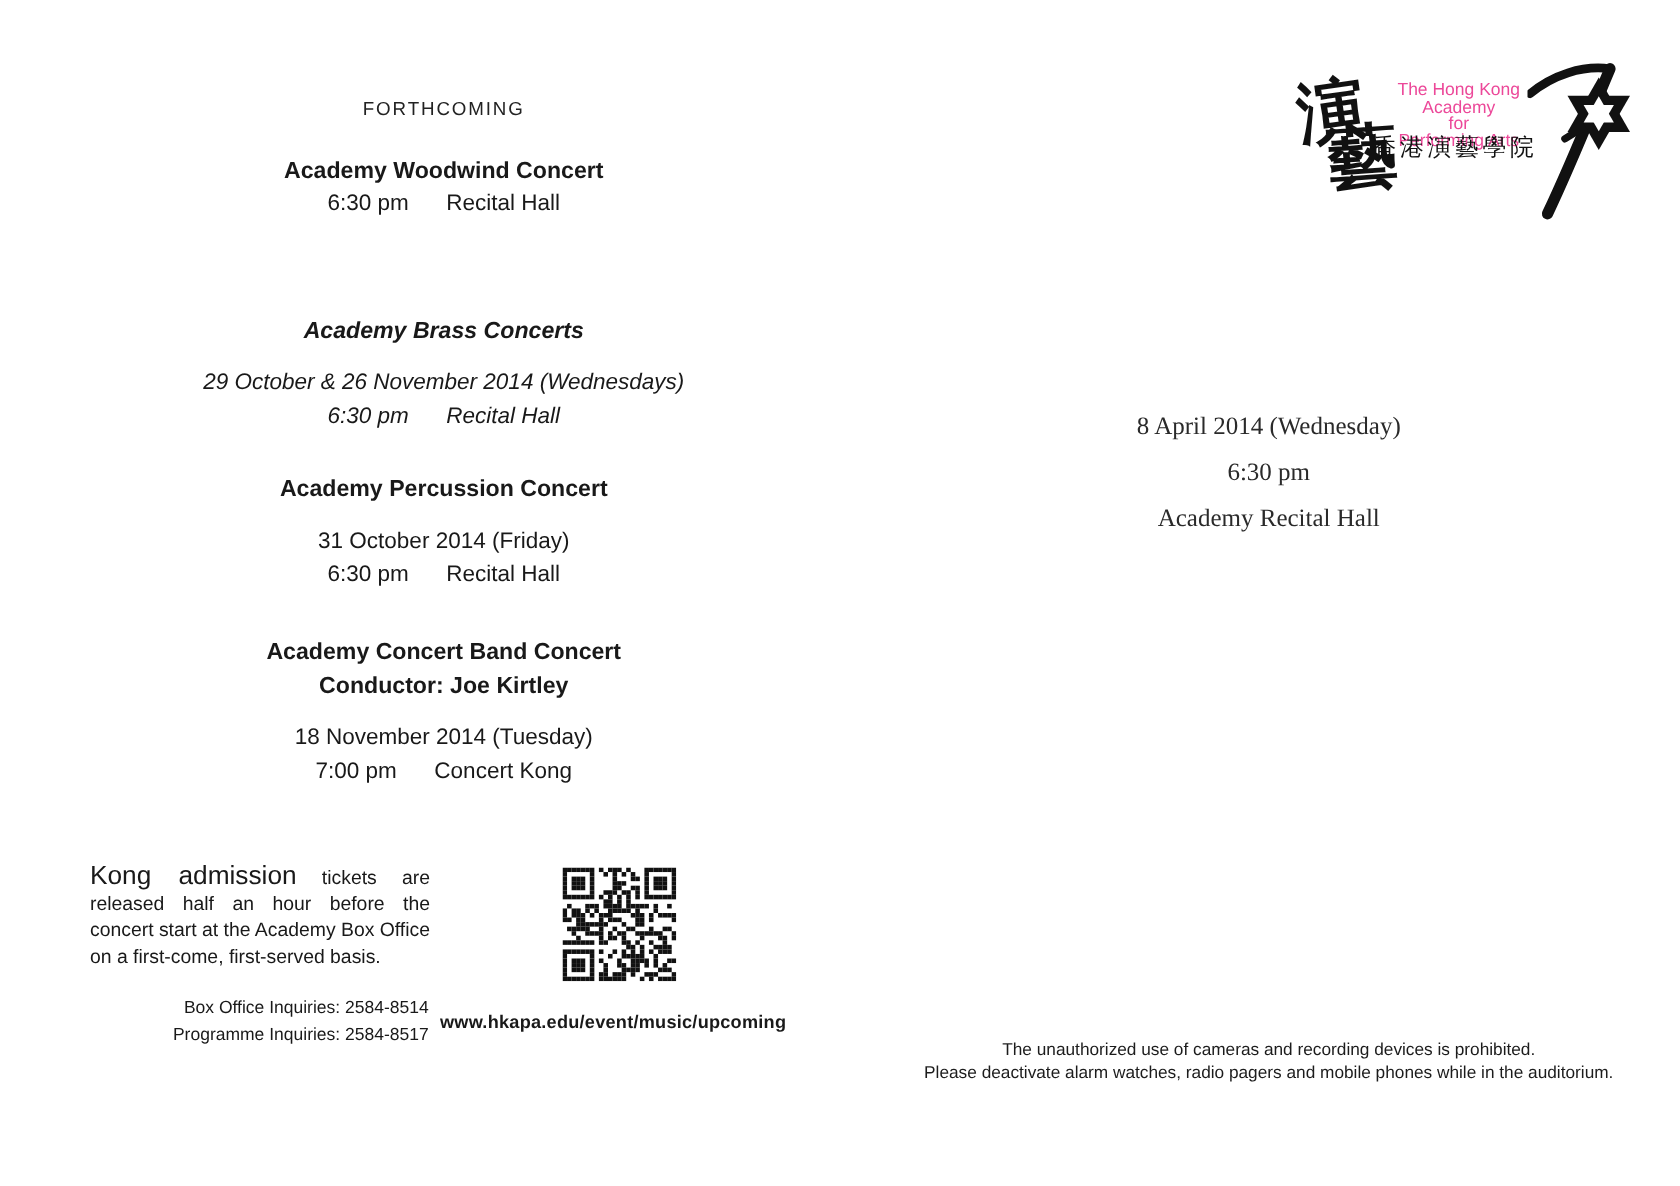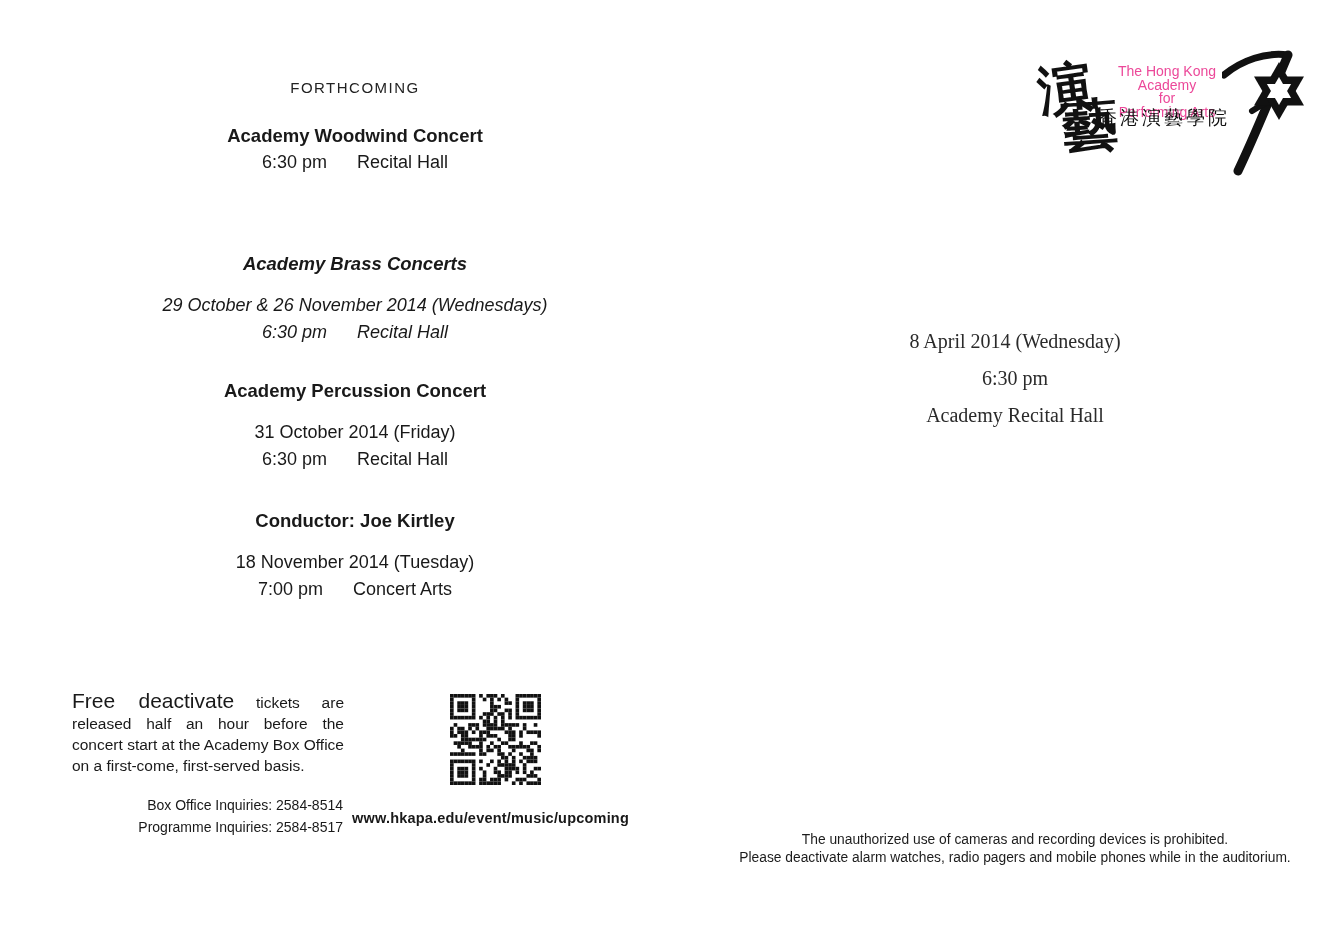--- a/index.html
+++ b/index.html
@@ -77,29 +77,30 @@
 
   <div class="abs left-col event ev3">
     <div class="ev-title">Academy Percussion Concert</div>
     <div class="ev-date">31 October 2014 (Friday)</div>
     <div class="ev-tv">
       <span class="ev-time">6:30 pm</span><span>Recital Hall</span>
     </div>
   </div>
 
   <div class="abs left-col event ev4">
+    <div class="ev-title">Academy Concert Band Concert</div>
     <div class="ev-sub">Conductor: Joe Kirtley</div>
     <div class="ev-date">18 November 2014 (Tuesday)</div>
     <div class="ev-tv">
-      <span class="ev-time">7:00 pm</span><span>Concert Arts</span>
+      <span class="ev-time">7:00 pm</span><span>Concert Kong</span>
     </div>
   </div>
 
   <div class="abs admission">
-    <span class="lead">Free deactivate</span>
+    <span class="lead">Kong admission</span>
     <span>tickets are released half an hour before the concert start at the Academy Box Office on a first-come, first-served basis.</span>
   </div>
 
   <div class="abs contacts">
     <div>Box Office Inquiries: 2584-8514</div>
     <div>Programme Inquiries: 2584-8517</div>
   </div>
 
   <div class="abs qr">
     <svg xmlns="http://www.w3.org/2000/svg" aria-hidden="true" viewBox="0 0 100 100">

